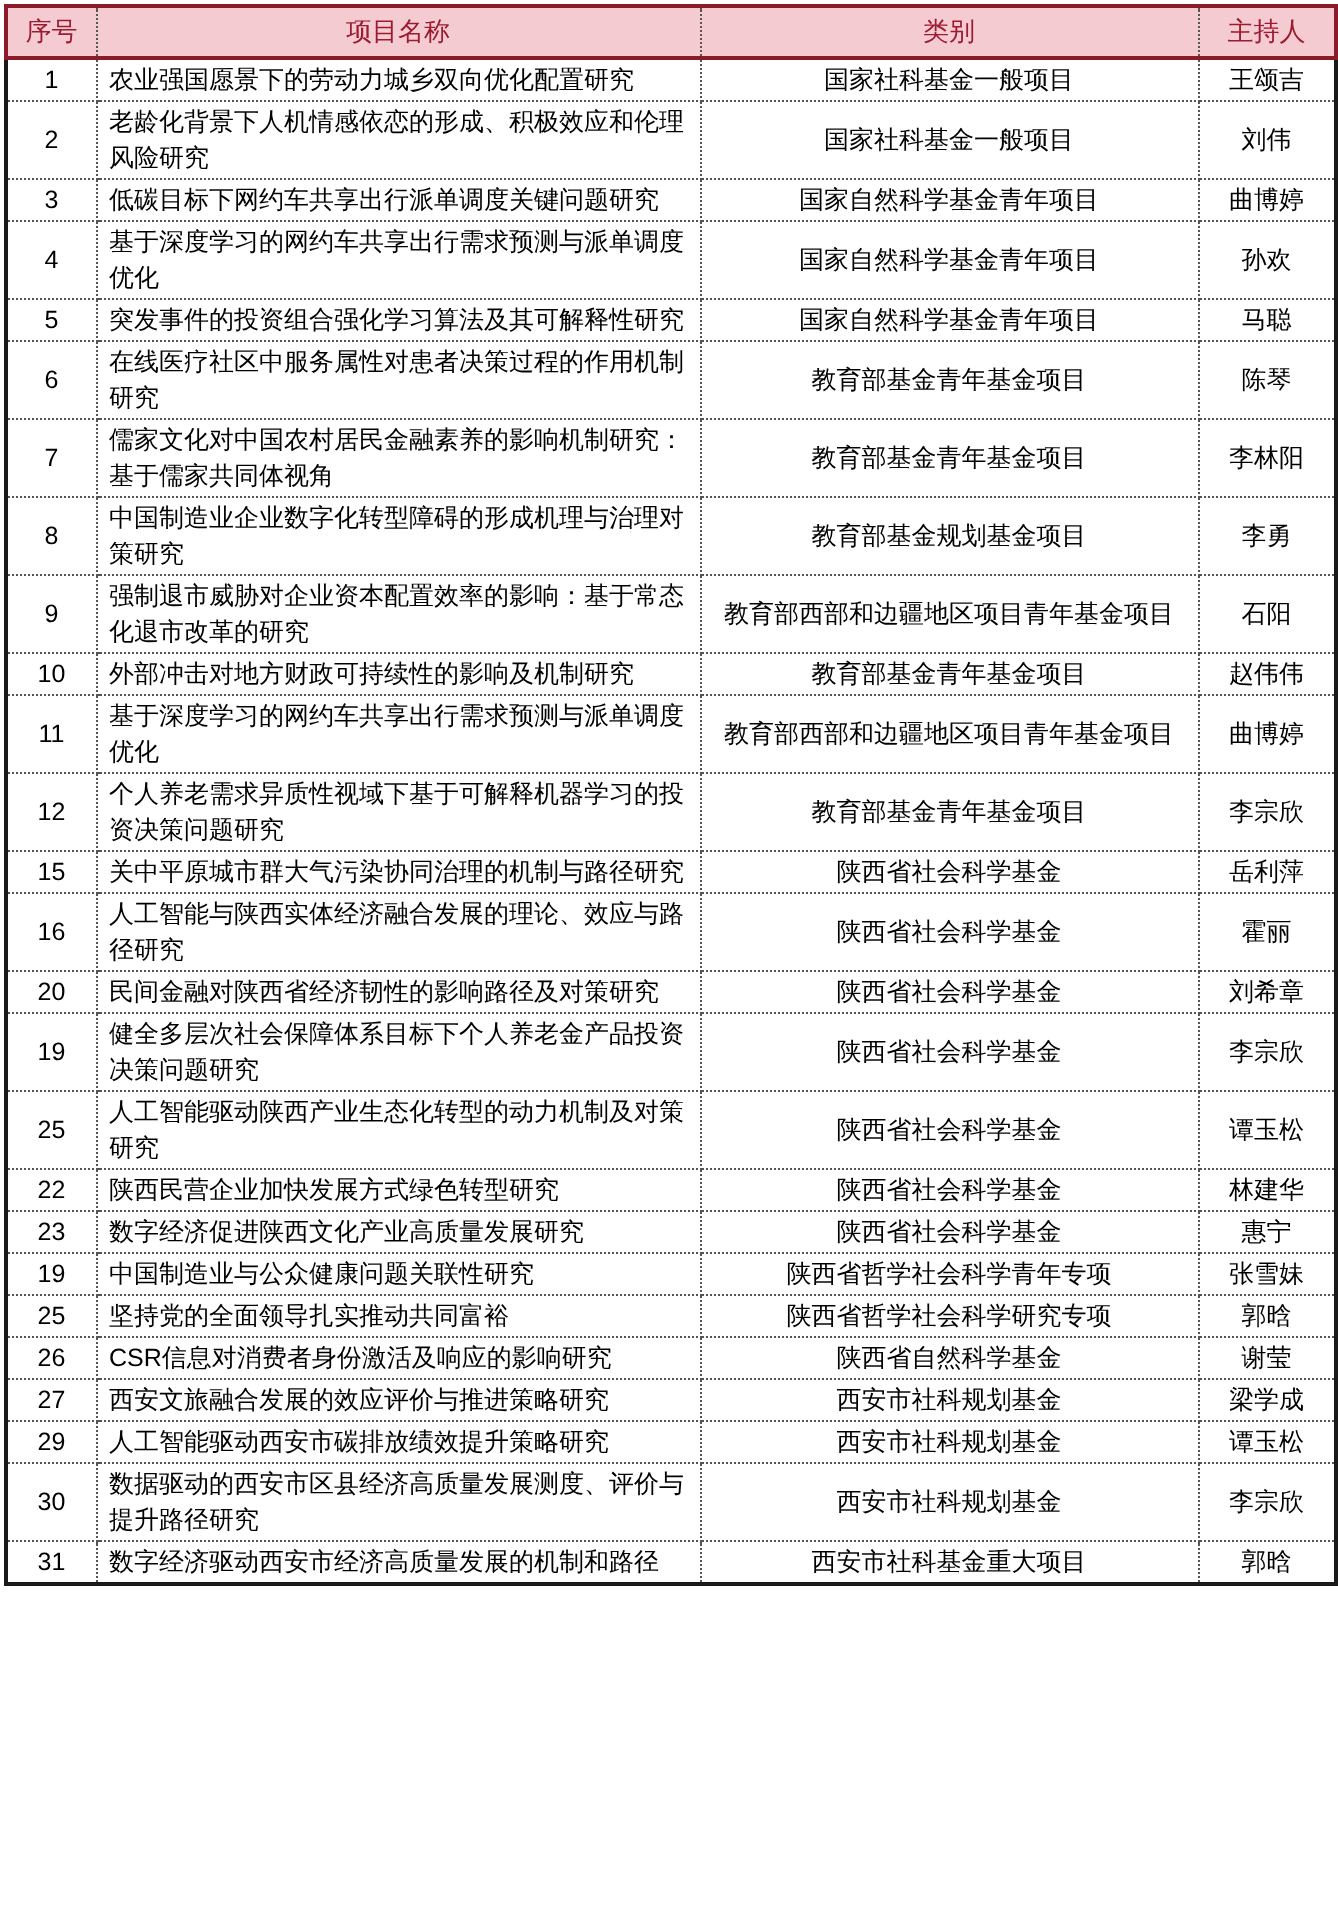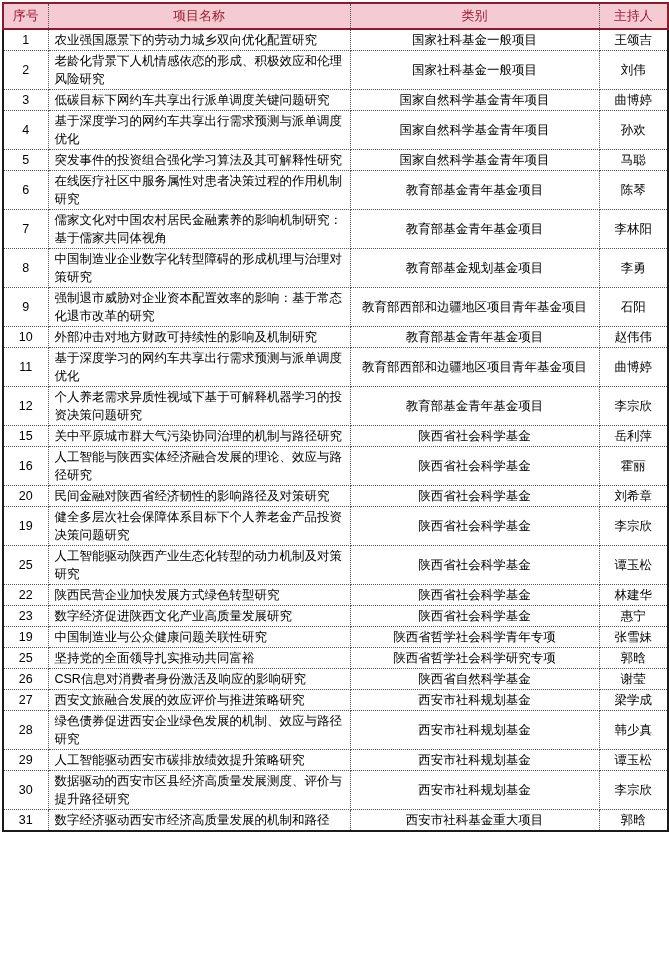--- a/index.html
+++ b/index.html
@@ -207,26 +207,20 @@
           <td class="cell-category">陕西省自然科学基金</td>
           <td class="cell-leader">谢莹</td>
         </tr>
         <tr>
           <td class="cell-no">27</td>
           <td class="cell-title">西安文旅融合发展的效应评价与推进策略研究</td>
           <td class="cell-category">西安市社科规划基金</td>
           <td class="cell-leader">梁学成</td>
         </tr>
         <tr>
-          <td class="cell-no">28</td>
-          <td class="cell-title">绿色债券促进西安企业绿色发展的机制、效应与路径研究</td>
-          <td class="cell-category">西安市社科规划基金</td>
-          <td class="cell-leader">韩少真</td>
-        </tr>
-        <tr>
           <td class="cell-no">29</td>
           <td class="cell-title">人工智能驱动西安市碳排放绩效提升策略研究</td>
           <td class="cell-category">西安市社科规划基金</td>
           <td class="cell-leader">谭玉松</td>
         </tr>
         <tr>
           <td class="cell-no">30</td>
           <td class="cell-title">数据驱动的西安市区县经济高质量发展测度、评价与提升路径研究</td>
           <td class="cell-category">西安市社科规划基金</td>
           <td class="cell-leader">李宗欣</td>

